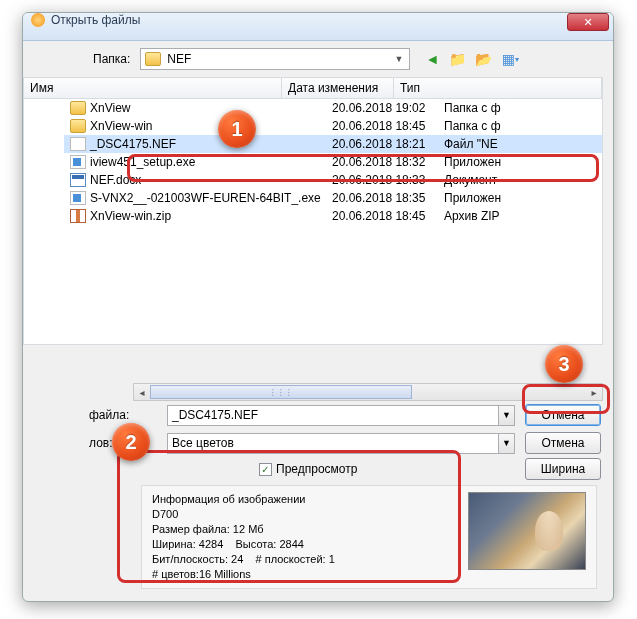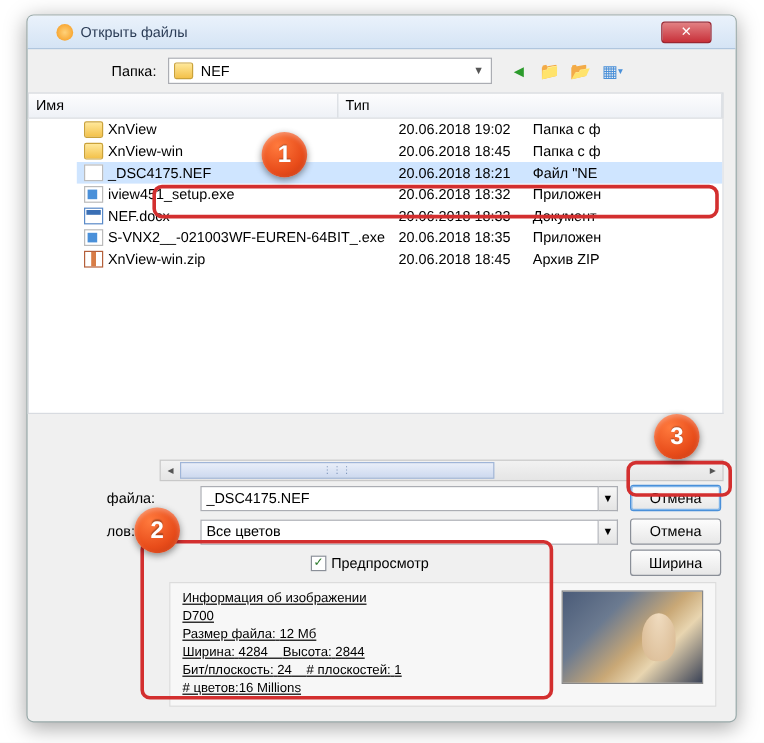--- a/index.html
+++ b/index.html
@@ -2,21 +2,21 @@
 <html><head>
 <meta charset="utf-8">
 <style>
 * { box-sizing: border-box; margin: 0; padding: 0; font-family: "Segoe UI", Tahoma, sans-serif; }
 body { background: #fff; width: 637px; height: 619px; position: relative; }
 
 .callout { position: absolute; border: 3px solid #d32f2f; border-radius: 8px; z-index: 100; }
 .badge { position: absolute; width: 38px; height: 38px; border-radius: 50%; background: radial-gradient(circle at 35% 30%, #ff7a3d, #e84c1a 60%, #c13510); color: #fff; font-size: 20px; font-weight: bold; display: flex; align-items: center; justify-content: center; box-shadow: 0 2px 6px rgba(0,0,0,0.45), inset 0 2px 4px rgba(255,255,255,0.35); text-shadow: 0 -1px 1px rgba(0,0,0,0.3); z-index: 101; }
 
 .window { position: absolute; left: 22px; top: 12px; width: 592px; height: 590px; background: #f0f0f0; border: 1px solid #9aa; border-radius: 6px; box-shadow: 0 4px 18px rgba(0,0,0,0.35); overflow: hidden; }
-.titlebar { height: 28px; background: linear-gradient(#eaf2fb, #d5e4f5); display: flex; align-items: center; padding: 0 20px; border-bottom: 1px solid #b0c6de; }
+.titlebar { height: 28px; background: linear-gradient(#eaf2fb, #d5e4f5); display: flex; padding: 0 4px; border-bottom: 1px solid #b0c6de; }
 .titlebar .ticon { width: 14px; height: 14px; border-radius: 50%; background: radial-gradient(circle,#ffd27a,#f59618); margin: 0 6px 0 4px; }
 .titlebar .ttxt { font-size: 12px; color: #2b3c56; }
 .closebtn { margin-left: auto; width: 42px; height: 18px; background: linear-gradient(#e28083,#c8313a); border: 1px solid #9b2631; border-radius: 3px; display:flex; align-items:center; justify-content:center; color:#fff; font-size:11px; }
 
 .toolbar { display:flex; align-items:center; height: 36px; padding: 4px 12px 4px 70px; }
 .toolbar .lbl { font-size:12px; margin-right:10px; }
 .combo { display:flex; align-items:center; height:22px; background:#fff; border:1px solid #abadb3; width: 270px; padding:0 4px; }
 .combo .fico { width:16px; height:14px; background:linear-gradient(#ffe89a,#f3c14a); border:1px solid #caa23a; border-radius:2px; margin-right:6px; }
 .combo .txt { font-size:12px; flex:1; }
 .combo .dd { font-size:9px; color:#555; padding:0 2px; }
@@ -56,21 +56,21 @@
 .formrow .finput{flex:1;height:21px;background:#fff;border:1px solid #abadb3;font-size:12px;padding:2px 4px;display:flex;align-items:center;}
 .formrow .dd2{width:16px;height:21px;border:1px solid #abadb3;border-left:none;display:flex;align-items:center;justify-content:center;font-size:9px;background:linear-gradient(#f7f7f7,#e4e4e4);}
 .btn { width:76px; height:22px; margin-left:10px; background:linear-gradient(#fdfdfd,#e7e7e7); border:1px solid #8a8f98; border-radius:3px; font-size:12px; display:flex;align-items:center;justify-content:center; }
 .btn.primary { border:1px solid #4a90d9; box-shadow:0 0 0 1px #7fb5ea inset; }
 
 .chkrow { display:flex; align-items:center; height:24px; padding-left:236px; }
 .chk { width:13px;height:13px;border:1px solid #8a8f98;background:#fff;margin-right:4px;display:flex;align-items:center;justify-content:center;font-size:10px;color:#2c7a2c; }
 .chklbl{font-size:12px;}
 
 .infobox { margin:4px 16px 8px 118px; background:#f7f7f7; border:1px solid #dcdcdc; padding:6px 10px; display:flex; }
-.infotext{flex:1;text-decoration:underline;}
+.infotext{flex:1;}
 .infotext div{font-size:11px; line-height:15px;}
 .thumb-img { width:118px; height:78px; background:linear-gradient(135deg,#4a5b78 0%,#6b7a90 30%,#c9a876 55%,#e8d5b0 70%,#3a4256 100%); border:1px solid #888; position:relative; }
 .thumb-img::after{content:"";position:absolute;right:22px;top:18px;width:28px;height:40px;background:radial-gradient(ellipse at top,#f0dcc0,#d8b890);border-radius:50% 50% 40% 40%;}
 
 .c1{left:127px;top:154px;width:472px;height:28px;}
 .c2{left:117px;top:450px;width:344px;height:133px;}
 .c3{left:522px;top:384px;width:88px;height:30px;}
 </style>
 </head>
 <body>
@@ -95,20 +95,21 @@
       <div class="ticn" style="color:#e8a22a">📂</div>
       <div class="ticn" style="color:#4a90d9">▦<span style="font-size:8px">▾</span></div>
     </div>
   </div>
 
   <div class="body">
 
     <div style="flex:1; padding-right:10px;">
       <div class="listhdr">
         <div class="c-name">Имя</div>
+        <div class="c-date">Дата изменения</div>
         <div class="c-type">Тип</div>
       </div>
       <div class="listbody" id="filelist">
           <div class="row">
             <div class="ficn fico-folder"></div>
             <div class="c-name" style="flex:0 0 242px">XnView</div>
             <div class="c-date">20.06.2018 19:02</div>
             <div class="c-type">Папка с ф</div>
           </div>
           <div class="row">

